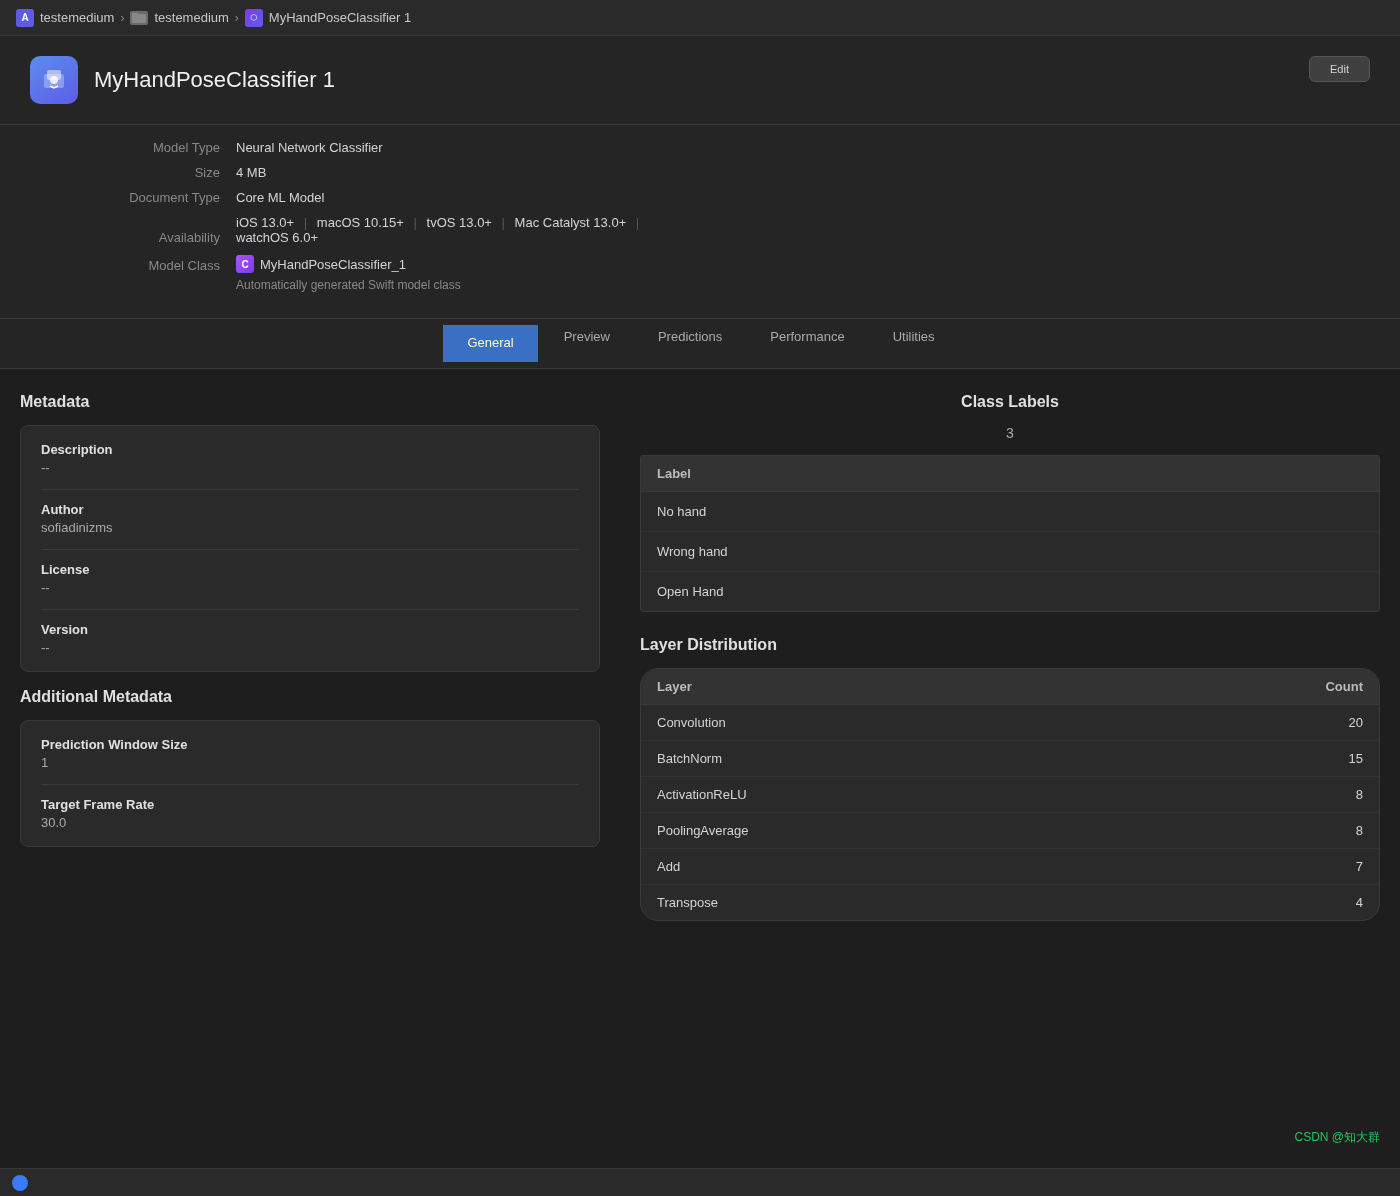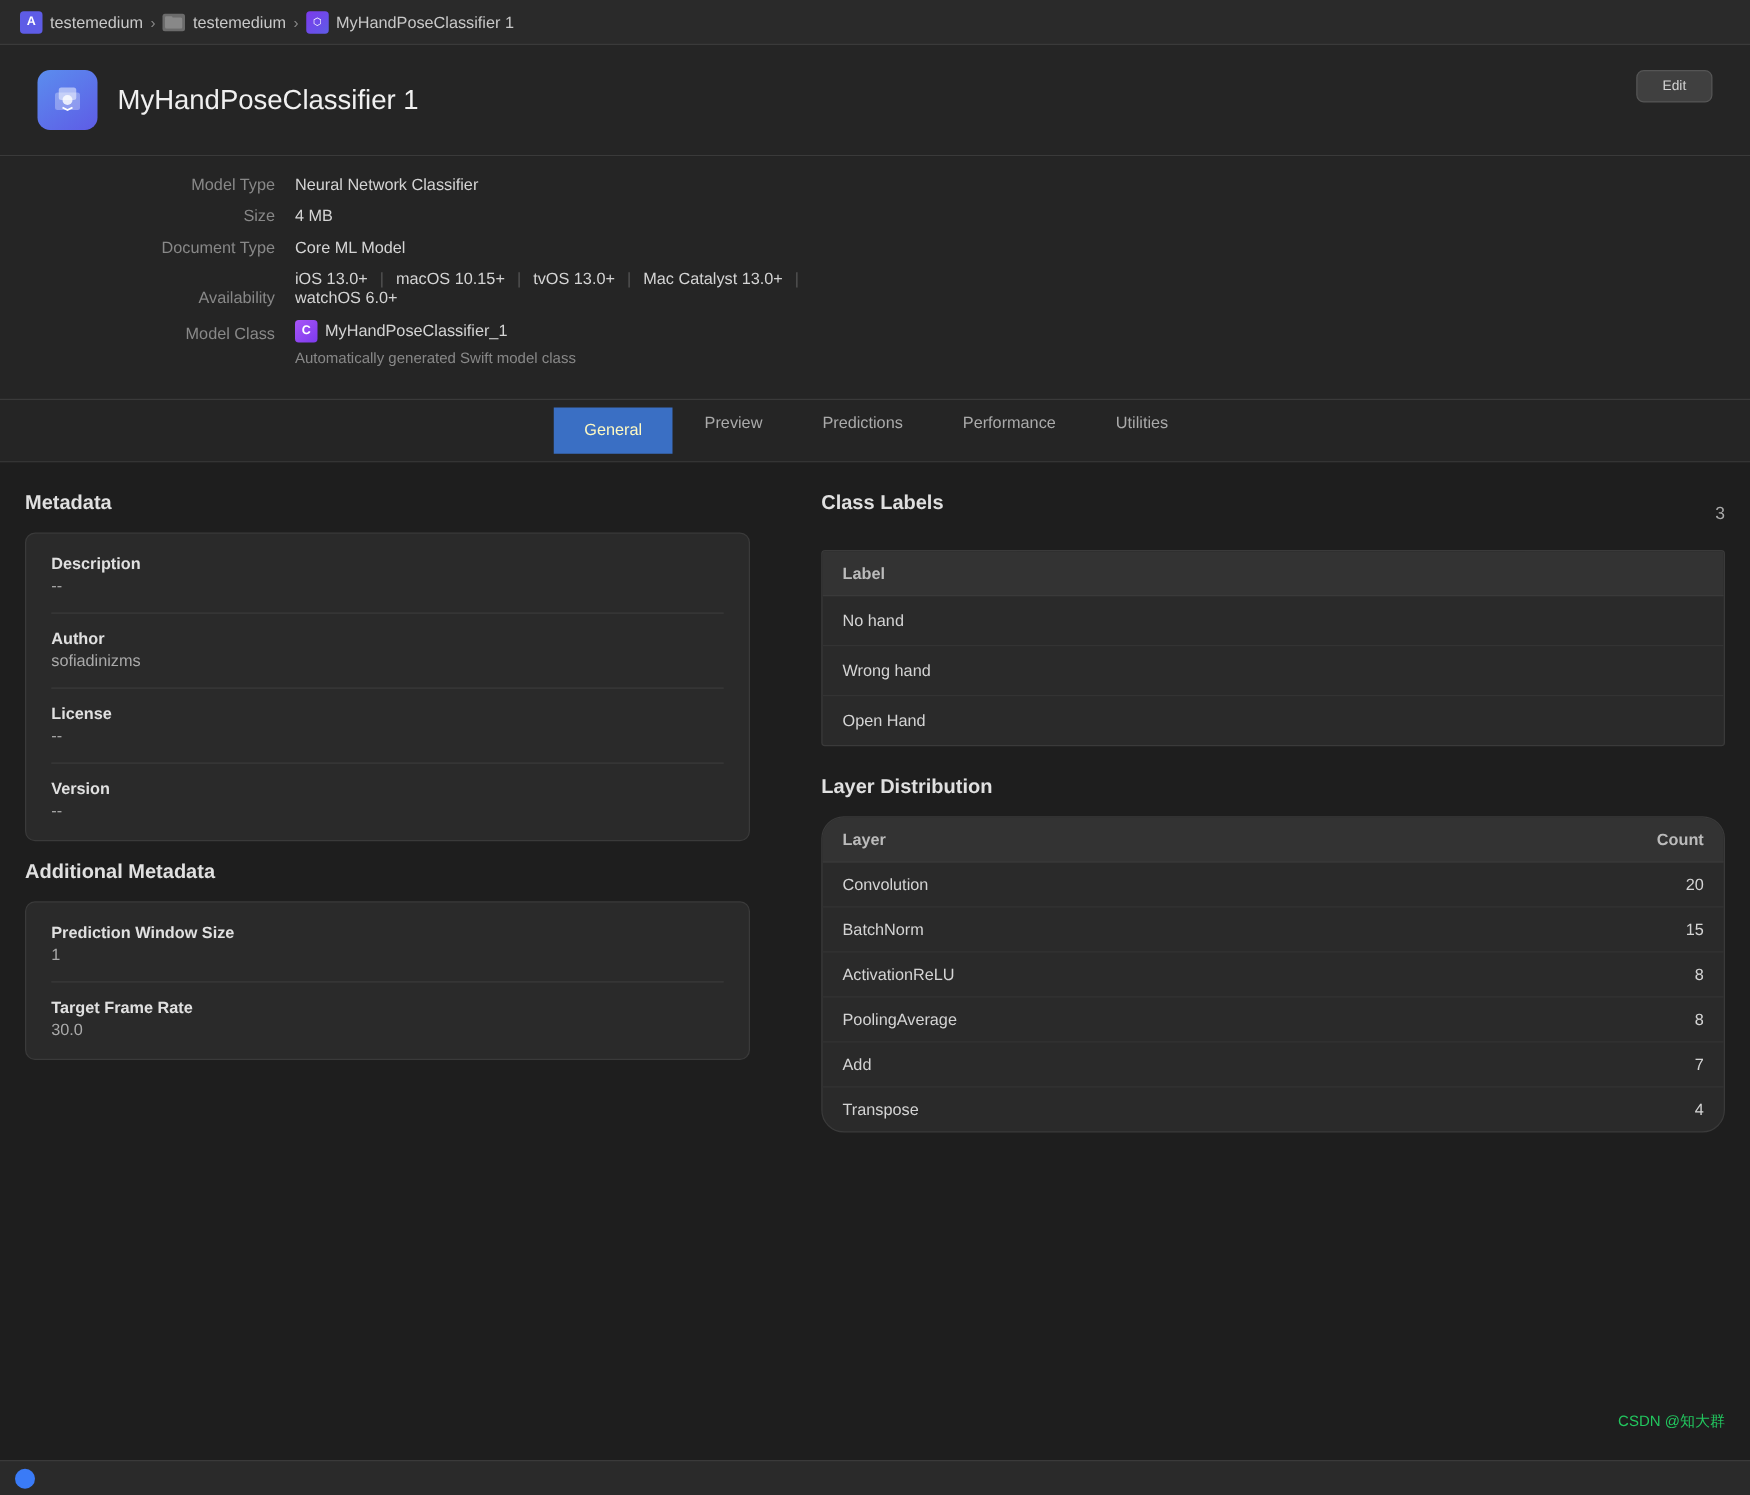--- a/index.html
+++ b/index.html
@@ -156,21 +156,21 @@
       color: #fef9c3;
       background: #3a6fc4;
       border-radius: 0;
       margin: 6px 2px;
       border-bottom: 2px solid transparent;
     }
 
     
     .main-content {
       display: flex;
-      gap: 17px;
+      gap: 0;
       padding: 24px 20px;
       background: #1e1e1e;
     }
 
     
     .left-col {
       flex: 1;
       padding-right: 20px;
       max-width: 600px;
     }
@@ -212,20 +212,21 @@
       flex: 1;
       padding-left: 20px;
     }
 
     
     .class-labels-header {
       display: flex;
       justify-content: space-between;
       align-items: center;
       margin-bottom: 14px;
+      flex-direction: column;
     }
     .class-count {
       color: #aaa;
       font-size: 14px;
     }
     .class-labels-table {
       background: #2a2a2a;
       border: 1px solid #3a3a3a;
       border-radius: 3px;
       overflow: hidden;

